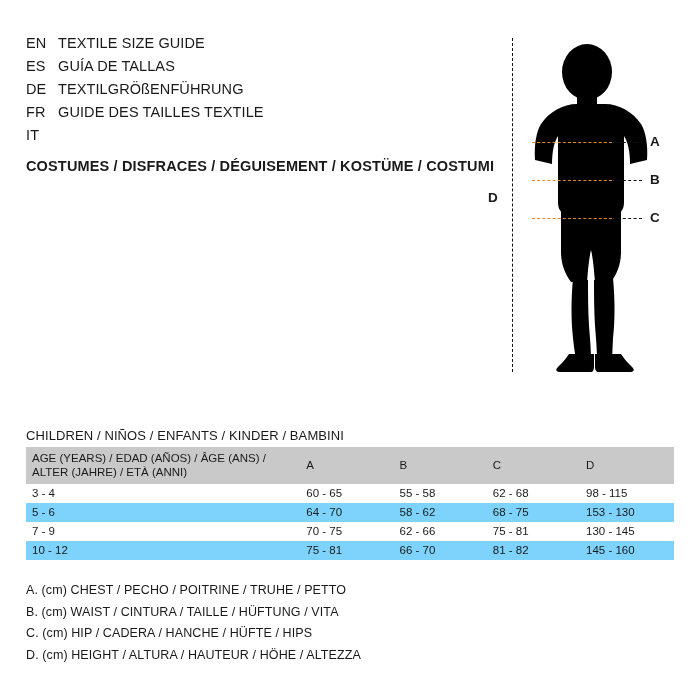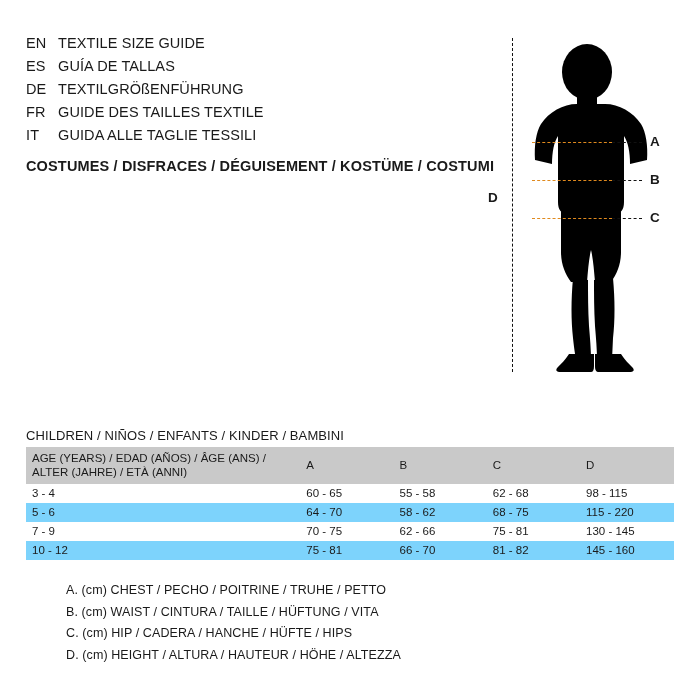--- a/index.html
+++ b/index.html
@@ -129,21 +129,21 @@
   table.size-table tbody tr td:first-child { width: 290px; }
   table.size-table tbody tr td { width: 90px; }
 
   .legend {
     position: absolute;
     left: 26px;
     top: 580px;
     font-size: 12.5px;
     line-height: 1.72;
   }
-  .legend div { letter-spacing: 0.1px; margin-left: 40px; }
+  .legend div { letter-spacing: 0.1px; }
 </style>
 </head>
 <body>
 
 <div class="lang-block">
   <div class="lang-row">
     <span class="lang-code">EN</span>
     <span class="lang-text">TEXTILE SIZE GUIDE</span>
   </div>
   <div class="lang-row">
@@ -153,21 +153,20 @@
   <div class="lang-row">
     <span class="lang-code">DE</span>
     <span class="lang-text">TEXTILGRÖßENFÜHRUNG</span>
   </div>
   <div class="lang-row">
     <span class="lang-code">FR</span>
     <span class="lang-text">GUIDE DES TAILLES TEXTILE</span>
   </div>
   <div class="lang-row">
     <span class="lang-code">IT</span>
-    <span class="lang-text">GUIDA ALLE TAGLIE TESSILI</span>
   </div>
 </div>
 
 <div class="costumes-line">COSTUMES / DISFRACES / DÉGUISEMENT / KOSTÜME / COSTUMI</div>
 
 <div class="figure-area">
 
   <div class="dash-vline"></div>
   <div class="d-label">D</div>
 
@@ -225,21 +224,21 @@
       <td>60 - 65</td>
       <td>55 - 58</td>
       <td>62 - 68</td>
       <td>98 - 115</td>
     </tr>
     <tr class="alt">
       <td>5 - 6</td>
       <td>64 - 70</td>
       <td>58 - 62</td>
       <td>68 - 75</td>
-      <td>115 - 220</td>
+      <td>153 - 130</td>
     </tr>
     <tr>
       <td>7 - 9</td>
       <td>70 - 75</td>
       <td>62 - 66</td>
       <td>75 - 81</td>
       <td>130 - 145</td>
     </tr>
     <tr class="alt">
       <td>10 - 12</td>

